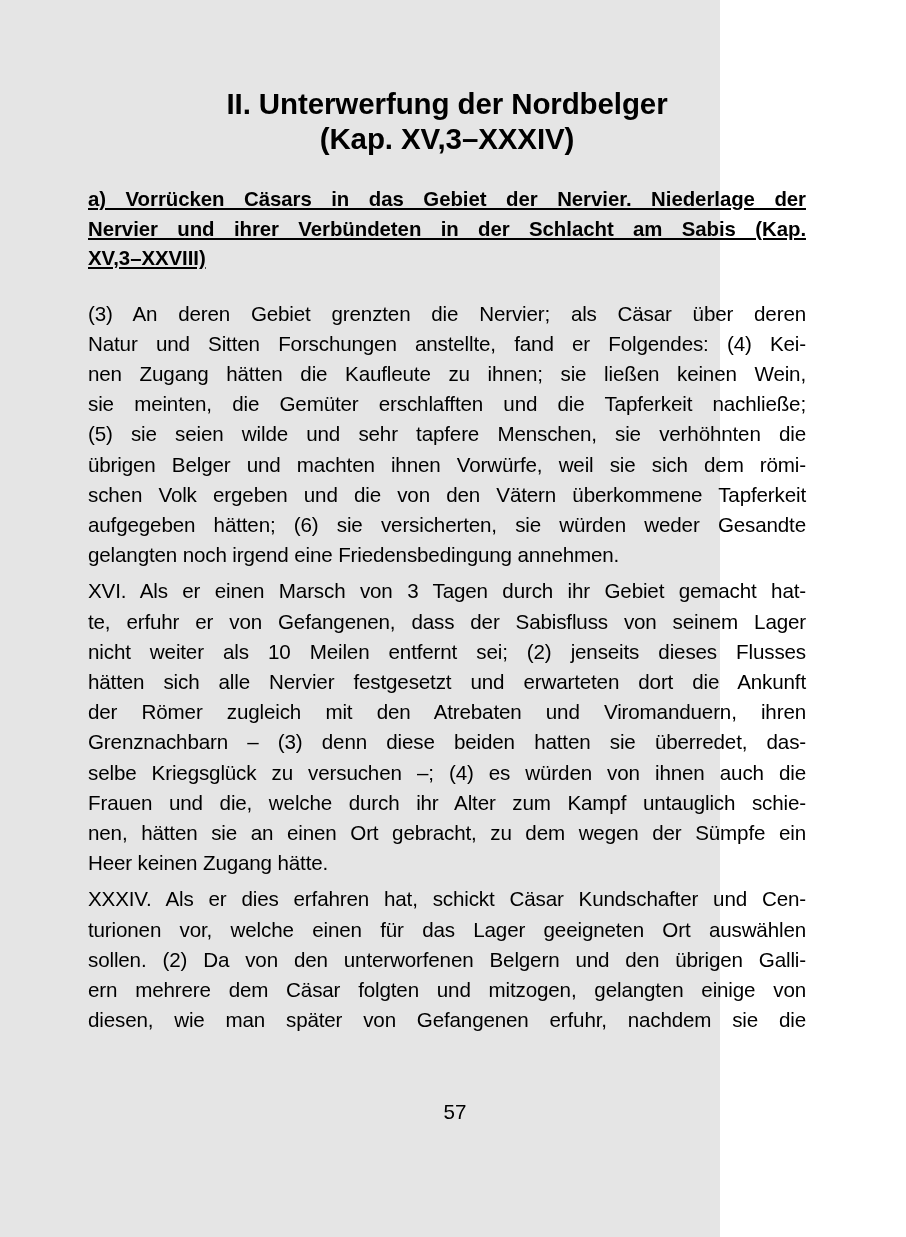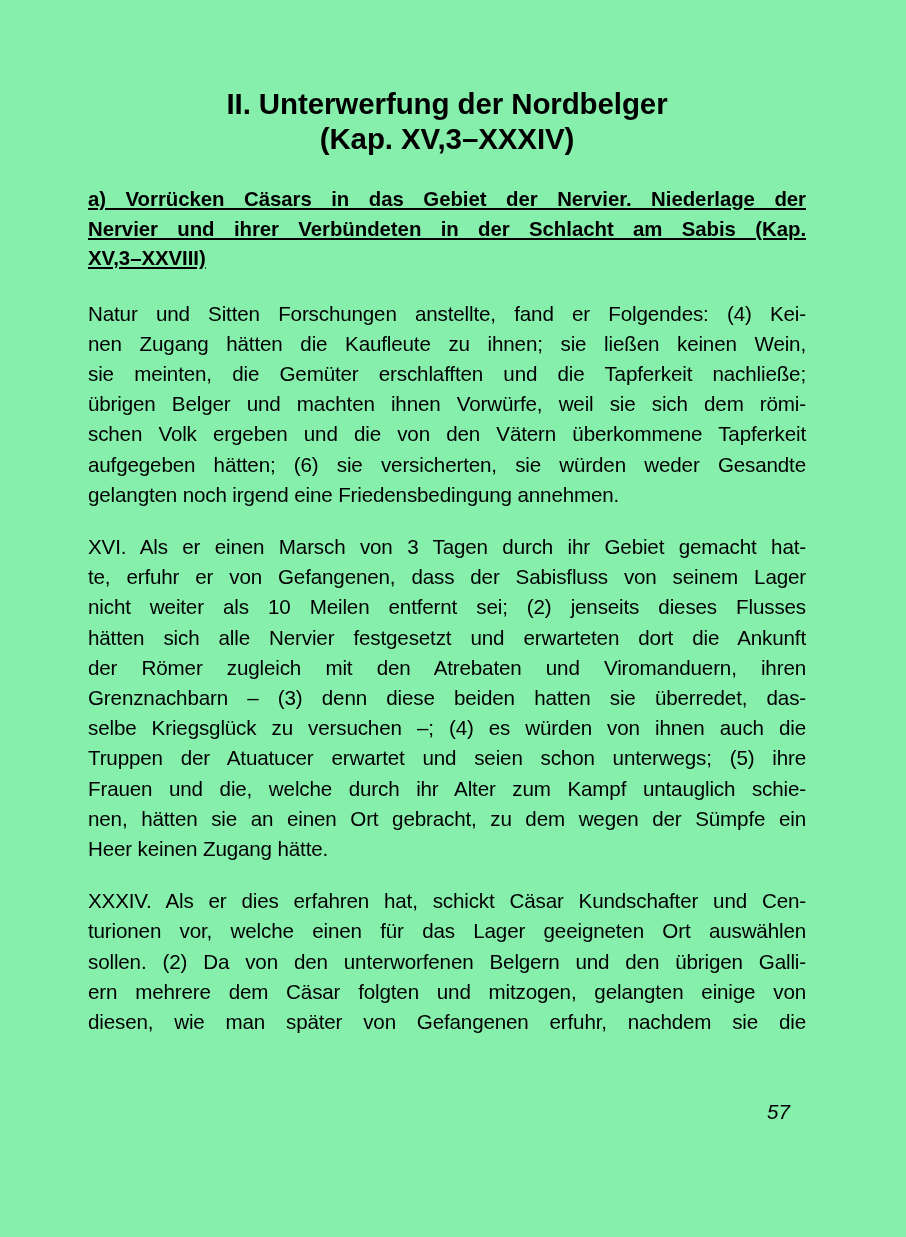--- a/index.html
+++ b/index.html
@@ -14,23 +14,23 @@
     overflow: hidden;
     font-family: "Liberation Sans", "DejaVu Sans", sans-serif;
     color: #000000;
     -webkit-font-smoothing: none;
   }
 
   .page {
     position: absolute;
     left: 0;
     top: 0;
-    width: 906px;
+    width: 720px;
     height: 1237px;
-    background: #86efac;
+    background: #e5e5e5;
   }
 
   .content {
     position: absolute;
     left: 88px;
     top: 0;
     width: 718px;
   }
 
   
@@ -59,43 +59,42 @@
 
   
   .para {
     font-size: 20.6px;
     line-height: 30.2px;
     text-align: justify;
     letter-spacing: -0.15px;
     word-spacing: 0px;
   }
   .para.first { margin-top: 25px; }
-  .para.next  { margin-top: 22px; }
+  .para.next  { margin-top: 6px; }
 
   
   .ln {
     display: block;
     text-align: justify;
     text-align-last: justify;
     white-space: pre-wrap;
   }
   .ln.end {
     text-align-last: left;
   }
 
   
   .folio {
     position: absolute;
-    left: 72px;
+    left: 96px;
     top: 1100px;
     width: 718px;
-    text-align: right;
+    text-align: center;
     font-size: 20.6px;
     line-height: 24px;
-    font-style: italic;
   }
 </style>
 </head>
 <body>
 
 <div class="page">
 
   <div class="content">
 
     <div class="title-block">
@@ -103,38 +102,39 @@
       <div class="title-line">(Kap. XV,3–XXXIV)</div>
     </div>
 
     <div class="subheading">
       <span class="ln">a) Vorrücken Cäsars in das Gebiet der Nervier. Niederlage der</span>
       <span class="ln">Nervier und ihrer Verbündeten in der Schlacht am Sabis (Kap.</span>
       <span class="ln end">XV,3–XXVIII)</span>
     </div>
 
     <div class="para first">
+      <span class="ln">(3) An deren Gebiet grenzten die Nervier; als Cäsar über deren</span>
       <span class="ln">Natur und Sitten Forschungen anstellte, fand er Folgendes: (4) Kei-</span>
       <span class="ln">nen Zugang hätten die Kaufleute zu ihnen; sie ließen keinen Wein,</span>
       <span class="ln">sie meinten, die Gemüter erschlafften und die Tapferkeit nachließe;</span>
+      <span class="ln">(5) sie seien wilde und sehr tapfere Menschen, sie verhöhnten die</span>
       <span class="ln">übrigen Belger und machten ihnen Vorwürfe, weil sie sich dem römi-</span>
       <span class="ln">schen Volk ergeben und die von den Vätern überkommene Tapferkeit</span>
       <span class="ln">aufgegeben hätten; (6) sie versicherten, sie würden weder Gesandte</span>
       <span class="ln end">gelangten noch irgend eine Friedensbedingung annehmen.</span>
     </div>
 
     <div class="para next">
       <span class="ln">XVI. Als er einen Marsch von 3 Tagen durch ihr Gebiet gemacht hat-</span>
       <span class="ln">te, erfuhr er von Gefangenen, dass der Sabisfluss von seinem Lager</span>
       <span class="ln">nicht weiter als 10 Meilen entfernt sei; (2) jenseits dieses Flusses</span>
       <span class="ln">hätten sich alle Nervier festgesetzt und erwarteten dort die Ankunft</span>
       <span class="ln">der Römer zugleich mit den Atrebaten und Viromanduern, ihren</span>
       <span class="ln">Grenznachbarn – (3) denn diese beiden hatten sie überredet, das-</span>
       <span class="ln">selbe Kriegsglück zu versuchen –; (4) es würden von ihnen auch die</span>
-      <span class="ln">Truppen der Atuatucer erwartet und seien schon unterwegs; (5) ihre</span>
       <span class="ln">Frauen und die, welche durch ihr Alter zum Kampf untauglich schie-</span>
       <span class="ln">nen, hätten sie an einen Ort gebracht, zu dem wegen der Sümpfe ein</span>
       <span class="ln end">Heer keinen Zugang hätte.</span>
     </div>
 
     <div class="para next">
       <span class="ln">XXXIV. Als er dies erfahren hat, schickt Cäsar Kundschafter und Cen-</span>
       <span class="ln">turionen vor, welche einen für das Lager geeigneten Ort auswählen</span>
       <span class="ln">sollen. (2) Da von den unterworfenen Belgern und den übrigen Galli-</span>
       <span class="ln">ern mehrere dem Cäsar folgten und mitzogen, gelangten einige von</span>

